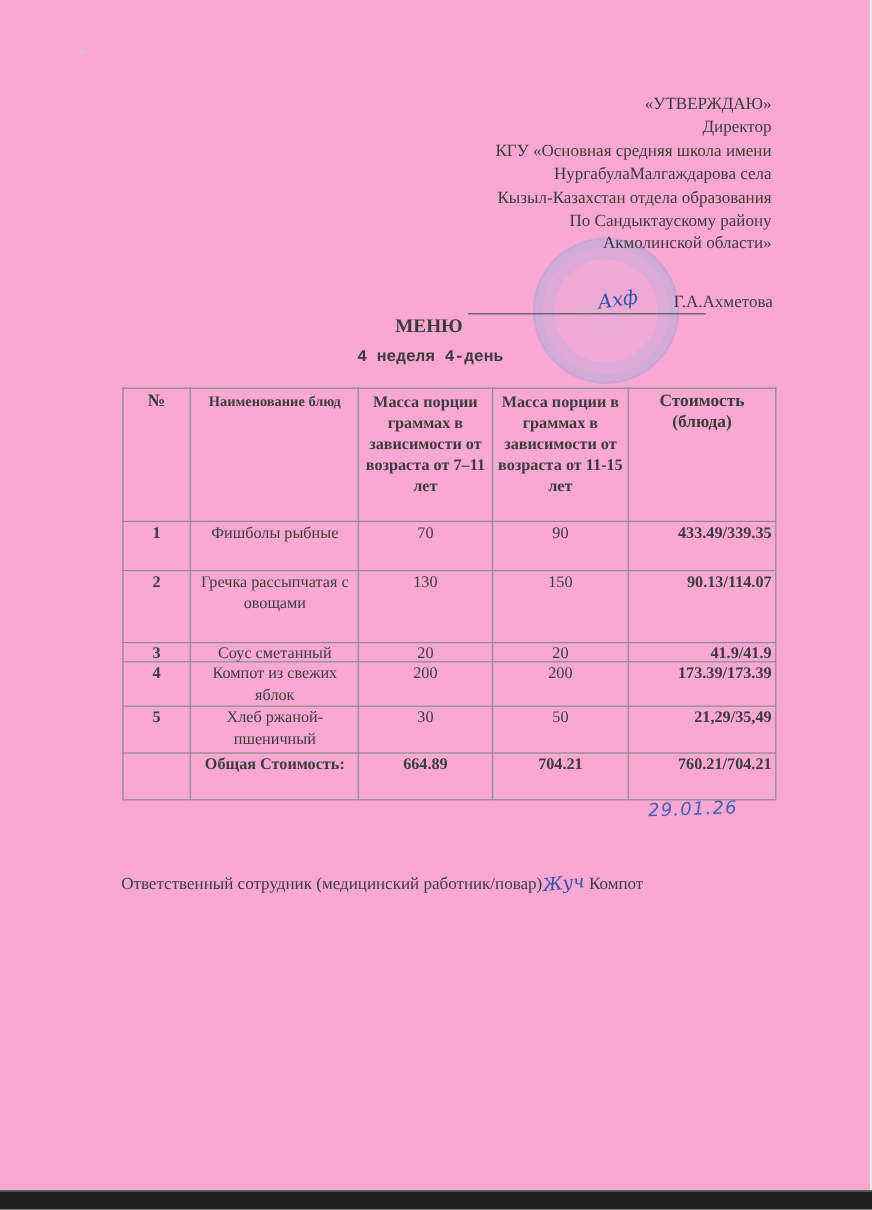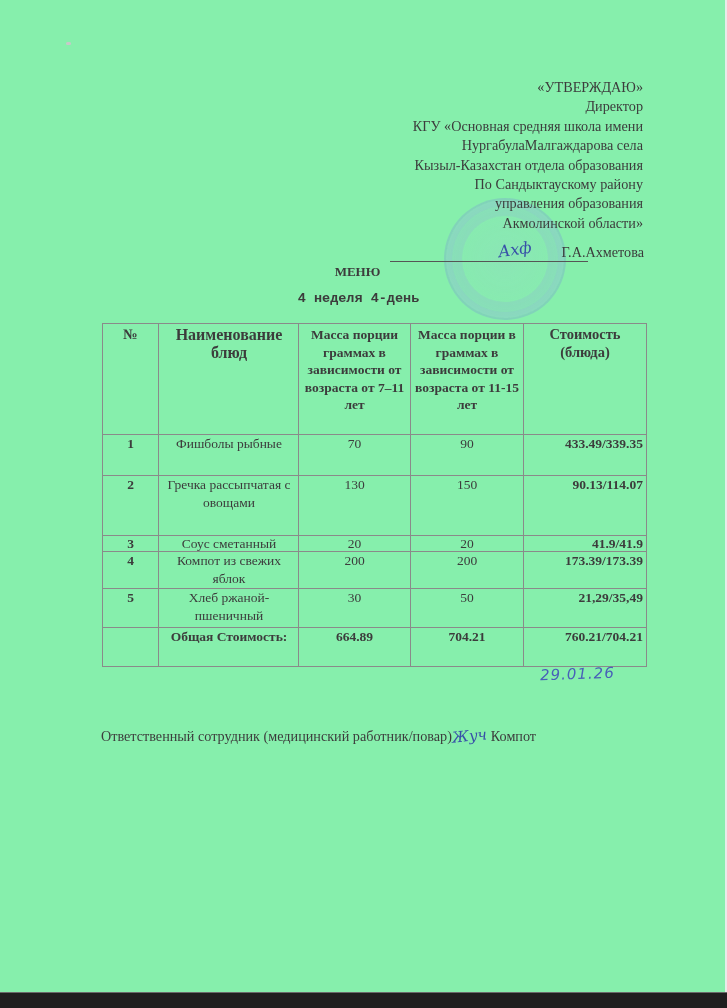--- a/index.html
+++ b/index.html
@@ -12,21 +12,21 @@
       position: relative;
       overflow: hidden;
       background: #ffffff;
       font-family: "Liberation Serif", "DejaVu Serif", serif;
       color: #3a3a3a;
     }
     .page {
       position: absolute;
       left: 0; top: 0;
       width: 727px; height: 992px;
-      background: #86efac;
+      background: #f9a8d4;
     }
     .scan-strip {
       position: absolute;
       left: 0; top: 992px;
       width: 727px; height: 16px;
       background: #1f1f1f;
       border-top: 1px solid #6a6a6a;
     }
     .scan-right-edge {
       position: absolute;
@@ -95,21 +95,21 @@
       pointer-events: none;
     }
 
     
     .title {
       position: absolute;
       left: 0; width: 727px;
       top: 264px;
       text-align: center;
       font-weight: bold;
-      font-size: 13px;
+      font-size: 16px;
       color: #3c3c3c;
       padding-left: 0;
     }
     .title span { position: relative; left: -6px; }
     .subtitle {
       position: absolute;
       left: 0; width: 727px;
       top: 291px;
       text-align: center;
       font-weight: bold;
@@ -139,21 +139,21 @@
       font-weight: bold;
       text-align: center;
       padding-top: 2px;
     }
     .c-num { width: 49px; text-align: center; font-weight: bold; }
     .c-name { width: 132px; text-align: center; padding-left: 4px !important; }
     .c-m1 { width: 105px; text-align: center; }
     .c-m2 { width: 106px; text-align: center; }
     .c-cost { width: 116px; text-align: right; font-weight: bold; }
     th.c-cost { font-size: 14.5px; }
-    th.c-name { font-size: 16px; margin-left: 35px; }
+    th.c-name { font-size: 12px; margin-left: 35px; }
     th.c-num { font-size: 14.5px; }
     tr.h-row { height: 111px; }
     tr.r1 { height: 41px; }
     tr.r2 { height: 60px; }
     tr.r3 { height: 16px; }
     tr.r4 { height: 37px; }
     tr.r5 { height: 39px; }
     tr.rt { height: 39px; }
     tr.r3 td { line-height: 15px; }
     .total-cell { font-weight: bold; }
@@ -196,21 +196,20 @@
 
   <div class="stamp"></div>
 
   <div class="approval">
     <span class="line">«УТВЕРЖДАЮ»</span>
     <span class="line">Директор</span>
     <span class="line">КГУ «Основная средняя школа имени</span>
     <span class="line">НургабулаМалгаждарова села</span>
     <span class="line">Кызыл-Казахстан отдела образования</span>
     <span class="line">По Сандыктаускому району</span>
-    <span class="line">управления образования</span>
     <span class="line">Акмолинской области»</span>
   </div>
 
   <div class="sign-row">
     <div class="sign-underline"></div>
     <span class="director-signature">Ахф</span>
     <span class="director-name">Г.А.Ахметова</span>
   </div>
 
   <div class="title"><span>МЕНЮ</span></div>

